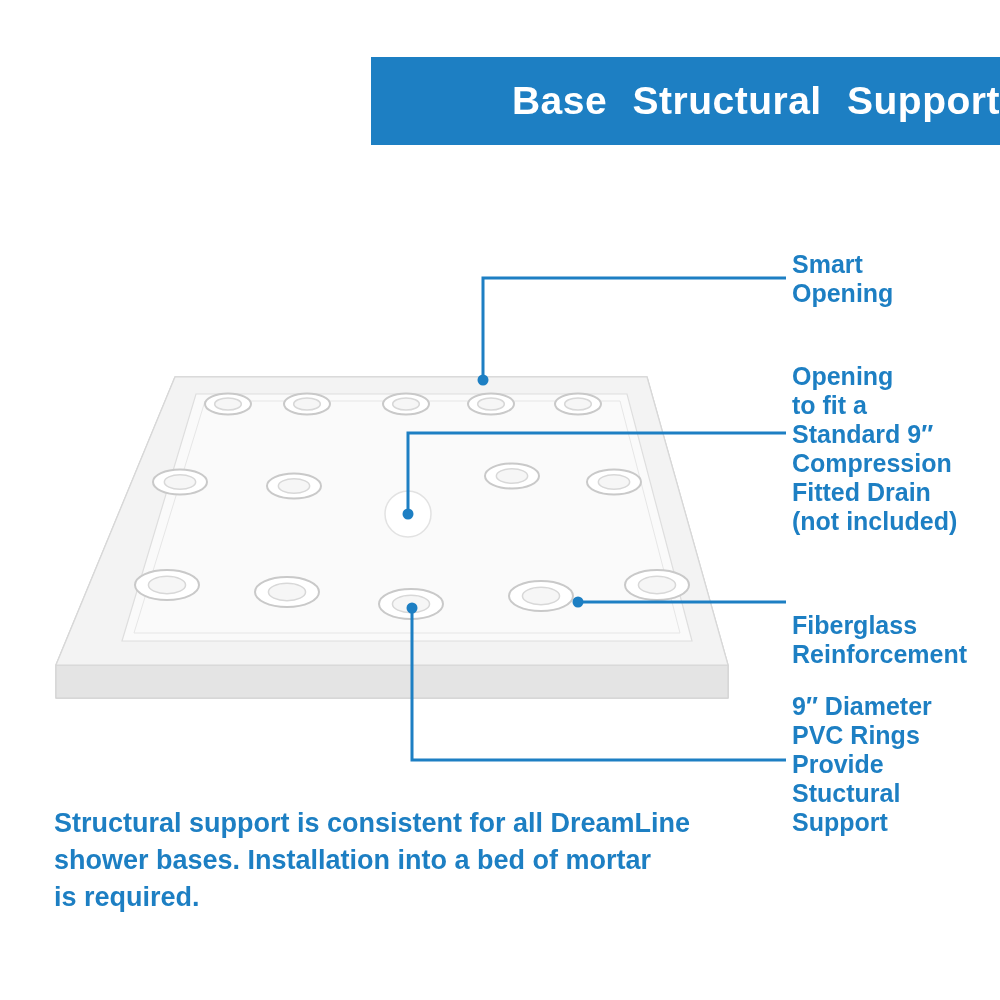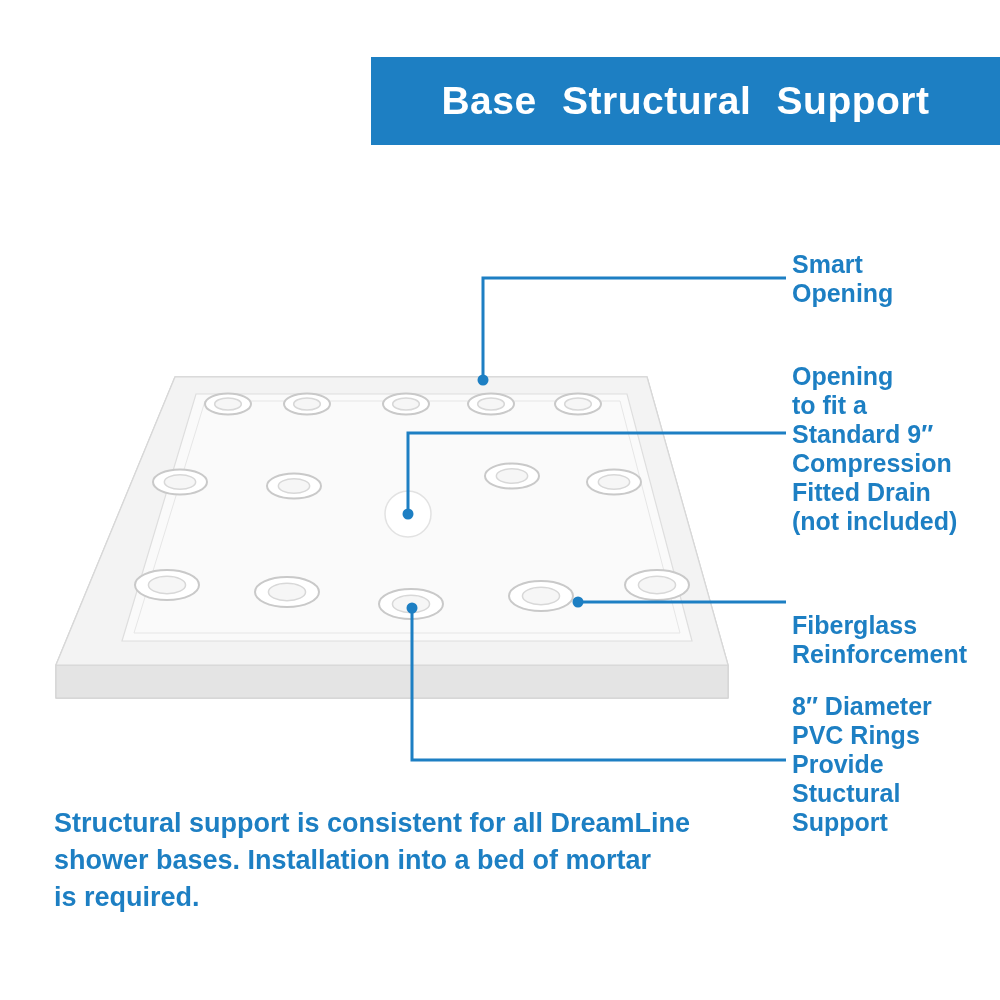--- a/index.html
+++ b/index.html
@@ -8,21 +8,21 @@
     width: 1000px; height: 1000px;
     background: #ffffff;
     font-family: "Liberation Sans", sans-serif;
     position: relative;
     overflow: hidden;
   }
   .header {
     position: absolute; left: 371px; top: 57px;
     width: 629px; height: 88px;
     background: var(--accent);
-    display: flex; align-items: center; justify-content: center;
+    display: flex; align-items: center; justify-content: flex-end;
   }
   .header .title {
     color: #ffffff; font-size: 39px; font-weight: bold;
     word-spacing: 14px; letter-spacing: 0.5px;
     white-space: nowrap;
   }
   svg.canvas { position: absolute; left: 0; top: 0; }
   .label {
     position: absolute; left: 792px;
     color: var(--accent); font-weight: bold;
@@ -151,21 +151,21 @@
 <div class="label lbl-smart">Smart
 Opening</div>
 <div class="label lbl-drain">Opening
 to fit a
 Standard 9″
 Compression
 Fitted Drain
 (not included)</div>
 <div class="label lbl-fiber">Fiberglass
 Reinforcement</div>
-<div class="label lbl-pvc">8″ Diameter
+<div class="label lbl-pvc">9″ Diameter
 PVC Rings
 Provide
 Stuctural
 Support</div>
 
 <div class="footer">Structural support is consistent for all DreamLine
 shower bases. Installation into a bed of mortar
 is required.</div>
 
 </body></html>

